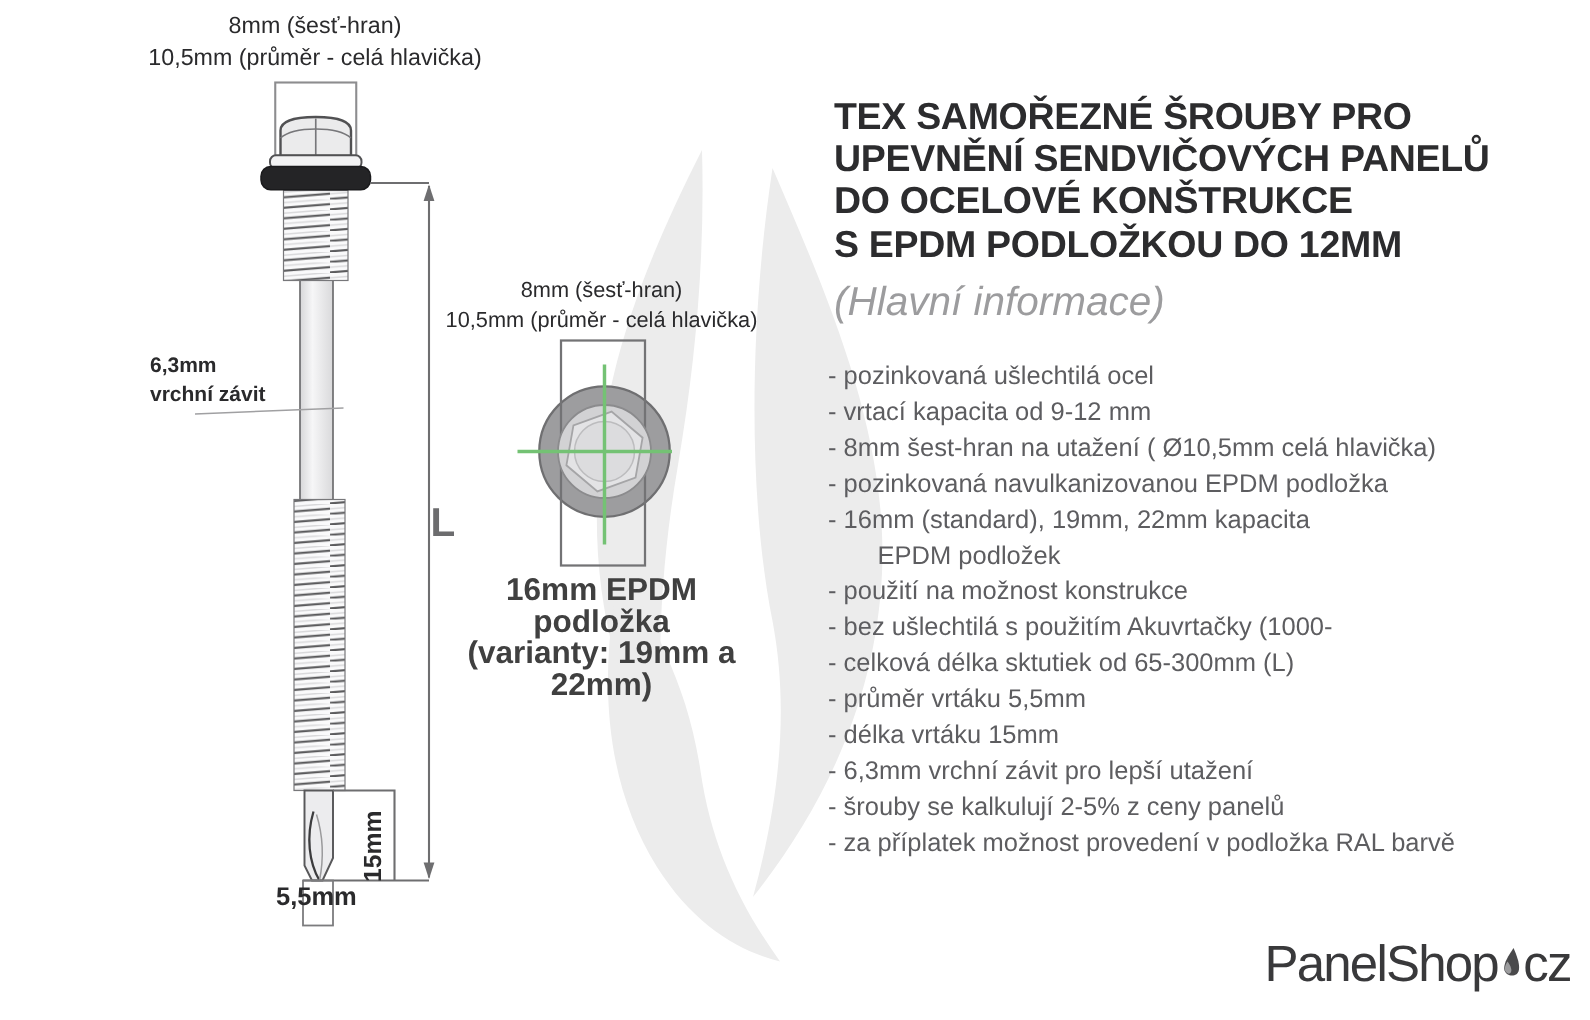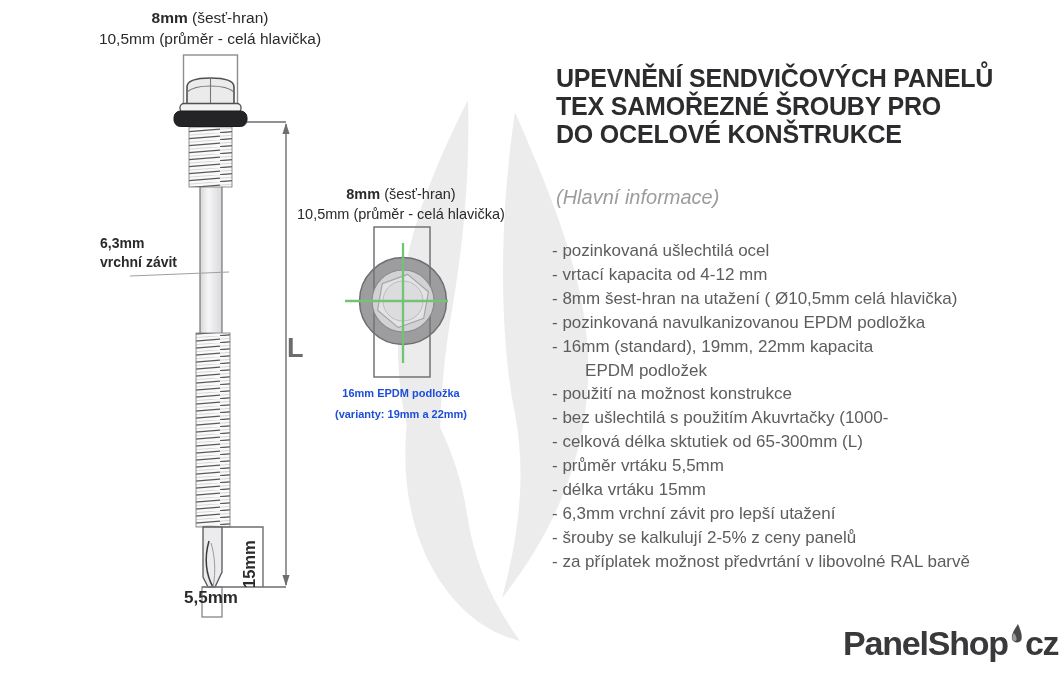--- a/index.html
+++ b/index.html
@@ -5,36 +5,36 @@
   html,body{margin:0;padding:0;background:#ffffff;}
   .stage{
     position:relative;width:1060px;height:680px;background:#ffffff;overflow:hidden;
     font-family:"Liberation Sans","DejaVu Sans",sans-serif;color:#2c2c2e;
   }
   .abs{position:absolute;}
   .ctr{text-align:center;}
   
   .lbl-sm{font-size:15.5px;line-height:21px;color:#2a2a2c;}
   .lbl-xs{font-size:14.5px;line-height:20px;color:#2a2a2c;}
-  .b{font-weight:bold;text-align:right;}
+  .b{font-weight:normal;text-align:right;}
   .lbl-thread{font-size:14px;line-height:19px;font-weight:bold;color:#2a2a2c;}
   .lbl-L{font-size:27px;font-weight:bold;color:#6c6c6e;}
   .lbl-15{font-size:16.5px;font-weight:bold;color:#2a2a2c;
           writing-mode:vertical-rl;transform:rotate(180deg);}
   .lbl-55{font-size:17px;font-weight:bold;color:#2a2a2c;}
-  .lbl-washer{font-size:11px;line-height:21px;font-weight:bold;color:#1d4ed8;}
+  .lbl-washer{font-size:21px;line-height:21px;font-weight:bold;color:#404040;}
   
   .title{left:556px;top:64px;width:470px;}
   .title div{font-size:25px;line-height:28.2px;font-weight:bold;color:#2c2c2e;letter-spacing:-0.2px;white-space:nowrap;}
-  .subtitle{left:556px;top:186px;font-size:20px;font-style:italic;color:#9c9c9e;text-align:center;}
+  .subtitle{left:556px;top:186px;font-size:27px;font-style:italic;color:#9c9c9e;text-align:center;}
   .info{left:552px;top:239px;width:480px;}
   .info div{font-size:17px;line-height:23.9px;color:#5d5d60;white-space:pre;}
   
-  .logo{left:843px;top:624px;display:flex;align-items:flex-start;
-        font-size:34px;font-weight:bold;letter-spacing:-1.2px;color:#39393b;white-space:nowrap;}
+  .logo{left:843px;top:624px;display:flex;align-items:center;
+        font-size:34px;font-weight:normal;letter-spacing:-1.2px;color:#39393b;white-space:nowrap;}
   .logo .flame{margin:0 2px 4px 2px;}
 </style>
 </head>
 <body>
 
 <div class="stage">
 
   <svg class="abs" style="left:0;top:0" width="1060" height="680" viewBox="0 0 1060 680">
     <defs>
       <linearGradient id="shankGrad" x1="0" y1="0" x2="1" y2="0">
@@ -109,41 +109,42 @@
   <div class="abs ctr lbl-xs" style="left:291px;top:184px;width:220px;">
     <div><span class="b">8mm</span><span> (šesť-hran)</span></div>
     <div>10,5mm (průměr - celá hlavička)</div>
   </div>
   <div class="abs ctr lbl-washer" style="left:291px;top:383px;width:220px;">
     <div>16mm EPDM podložka</div>
     <div>(varianty: 19mm a 22mm)</div>
   </div>
 
   <div class="abs title">
+    <div>TEX SAMOŘEZNÉ ŠROUBY PRO</div>
     <div>UPEVNĚNÍ SENDVIČOVÝCH PANELŮ</div>
-    <div>TEX SAMOŘEZNÉ ŠROUBY PRO</div>
     <div>DO OCELOVÉ KONŠTRUKCE</div>
+    <div>S EPDM PODLOŽKOU DO 12MM</div>
   </div>
   <div class="abs subtitle">(Hlavní informace)</div>
 
   <div class="abs info">
     <div>- pozinkovaná ušlechtilá ocel</div>
-    <div>- vrtací kapacita od 4-12 mm</div>
+    <div>- vrtací kapacita od 9-12 mm</div>
     <div>- 8mm šest-hran na utažení ( Ø10,5mm celá hlavička)</div>
     <div>- pozinkovaná navulkanizovanou EPDM podložka</div>
     <div>- 16mm (standard), 19mm, 22mm kapacita</div>
     <div>       EPDM podložek</div>
     <div>- použití na možnost konstrukce</div>
     <div>- bez ušlechtilá s použitím Akuvrtačky (1000-</div>
     <div>- celková délka sktutiek od 65-300mm (L)</div>
     <div>- průměr vrtáku 5,5mm</div>
     <div>- délka vrtáku 15mm</div>
     <div>- 6,3mm vrchní závit pro lepší utažení</div>
     <div>- šrouby se kalkulují 2-5% z ceny panelů</div>
-    <div>- za příplatek možnost předvrtání v libovolné RAL barvě</div>
+    <div>- za příplatek možnost provedení v podložka RAL barvě</div>
   </div>
 
   <div class="abs logo">
     <span>PanelShop</span>
     <svg class="flame" width="13" height="19" viewBox="0 0 13 19">
       <path d="M8,0 C4,6 1,11 2,15 C3,18 7,19.5 10,17.5 C13,15 12,9 8,0 Z" fill="#4a4a4c"></path>
       <path d="M4,9 C2,12 1.5,15 3.5,16.5 C5.5,18 7,16.5 6.5,14 C6,11.5 5,10.5 4,9 Z" fill="#9c9c9e"></path>
     </svg>
     <span>cz</span>
   </div>

